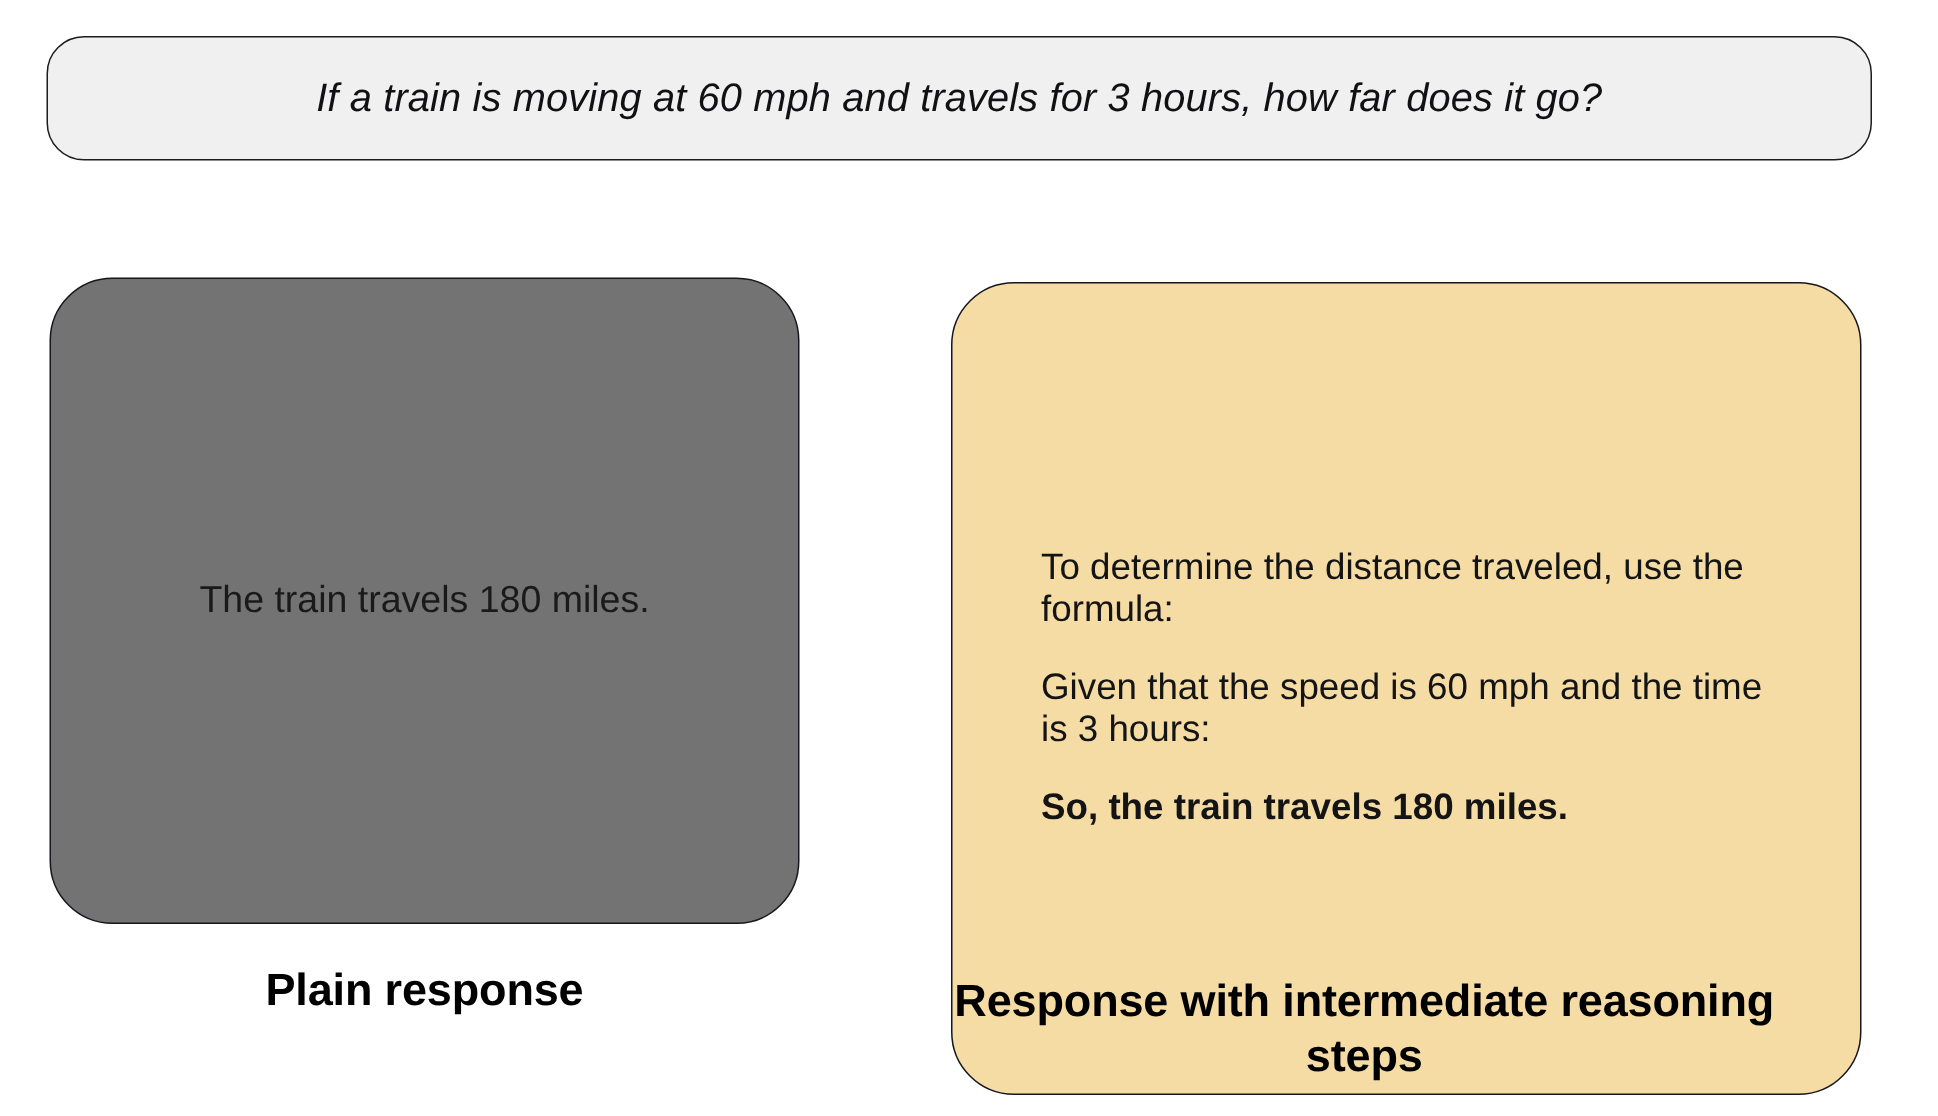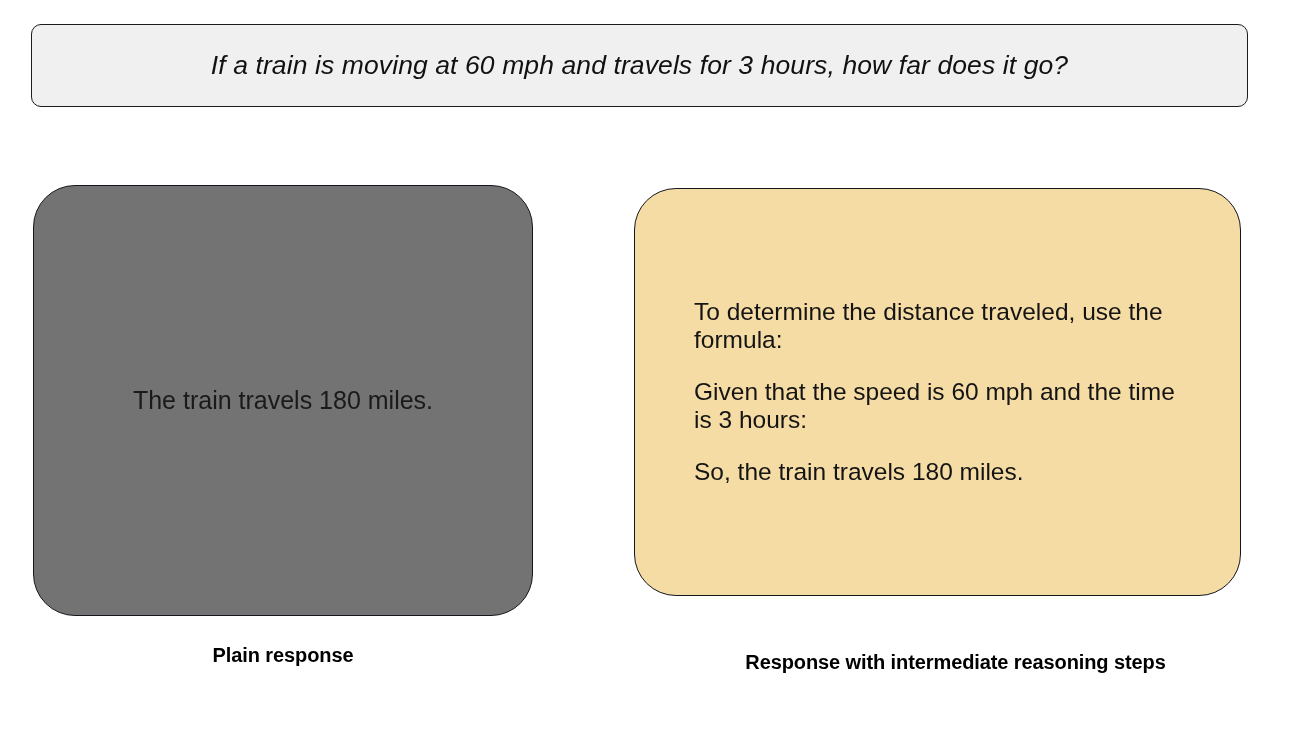--- a/index.html
+++ b/index.html
@@ -20,21 +20,21 @@
   
   .prompt-box {
     position: absolute;
     left: 31px;
     top: 24px;
     width: 1217px;
     height: 83px;
     box-sizing: border-box;
     background: #eff0ef;
     border: 1.6px solid #1c1c20;
-    border-radius: 10px;
+    border-radius: 25px;
     display: flex;
     align-items: center;
     justify-content: center;
   }
   .prompt-text {
     font-style: italic;
     font-size: 26.5px;
     letter-spacing: 0.1px;
     color: #111114;
     white-space: nowrap;
@@ -64,72 +64,73 @@
     line-height: 1.3;
     color: #1a1a1a;
     text-align: center;
     padding: 0 24px;
   }
 
   .panel-cot {
     left: 634px;
     top: 188px;
     width: 607px;
-    height: 408px;
+    height: 542px;
     background: #f5dba4;
     display: flex;
     flex-direction: column;
     justify-content: center;
     padding: 0 0 0 59px;
   }
   .cot-lines {
     display: block;
   }
   .cot-para {
     font-size: 24.5px;
     line-height: 1.12;
     color: #141414;
     margin: 0 0 25px 0;
     max-width: 505px;
   }
   .cot-para:last-child {
     margin-bottom: 0;
+    font-weight: bold;
   }
   .mathnum {
     font-family: "Liberation Serif", "DejaVu Serif", serif;
     font-size: 25.5px;
   }
   .mathop {
     font-family: "Liberation Serif", "DejaVu Serif", serif;
     font-size: 25.5px;
     padding: 0 1px;
   }
   .times {
     font-family: "DejaVu Sans", sans-serif;
     font-size: 21px;
     padding: 0 2px;
   }
 
   
   .caption {
     position: absolute;
     font-weight: bold;
-    font-size: 20px;
+    font-size: 30px;
     line-height: 1.22;
     color: #000000;
     text-align: center;
     letter-spacing: -0.1px;
   }
   .caption-plain {
     left: 33px;
     top: 643px;
     width: 500px;
   }
   .caption-cot {
-    left: 652px;
+    left: 606px;
     top: 650px;
     width: 607px;
   }
 </style>
 </head>
 <body>
 
 <div class="prompt-box">
   <span class="prompt-text">If a train is moving at 60 mph and travels for 3 hours, how far does it go?</span>
 </div>

